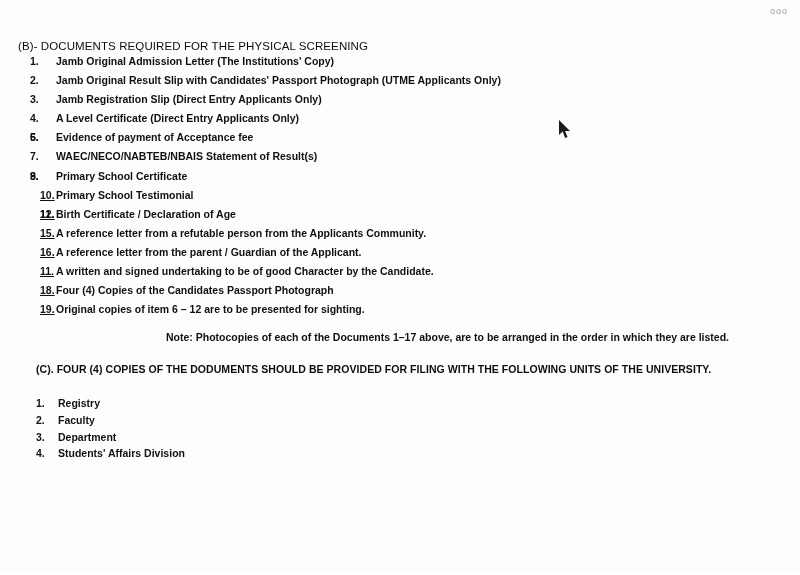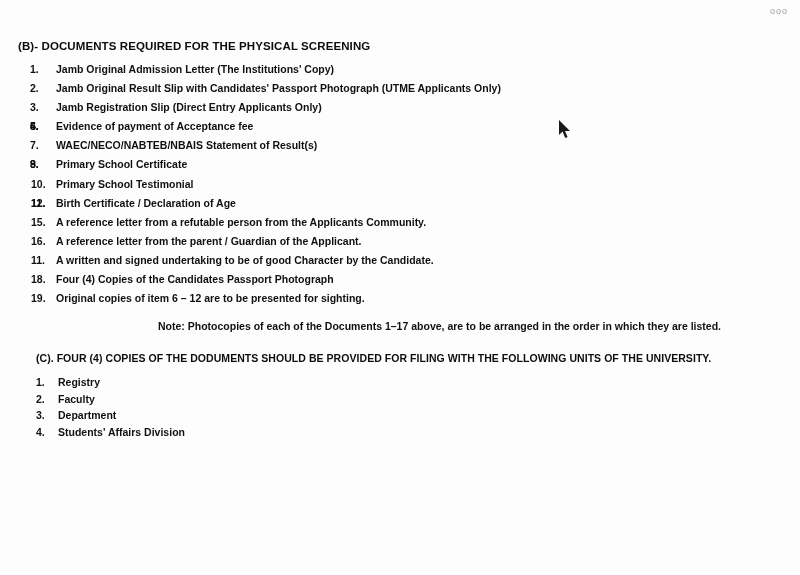--- a/index.html
+++ b/index.html
@@ -31,23 +31,23 @@
     color: #9a9a9a;
   }
   .content {
     position: absolute;
     left: 0;
     top: 40px;
     width: 800px;
   }
   .section-heading {
     font-size: 11.5px;
-    font-weight: bold;
+    font-weight: normal;
     color: #0d0d0d;
-    margin: 0 0 8px 18px;
+    margin: 0 0 0 18px;
     letter-spacing: 0.1px;
   }
   ol.doc-list {
     list-style: none;
     margin: 0;
     padding: 0;
   }
   ol.doc-list li {
     font-size: 10.5px;
     font-weight: bold;
@@ -58,35 +58,36 @@
     white-space: nowrap;
   }
   ol.doc-list li .num {
     position: absolute;
     left: 30px;
     width: 22px;
     text-align: left;
     font-weight: bold;
   }
   ol.doc-list li.wide-num .num {
-    left: 31px;
+    left: 40px;
+    text-decoration: underline;
   }
   .note {
     font-size: 10.5px;
     font-weight: bold;
     color: #101010;
-    margin: 12px 0 0 8px;
+    margin: 12px 0 0 16px;
     padding-left: 150px;
     white-space: nowrap;
   }
   .section-heading-c {
     font-size: 10.5px;
     font-weight: bold;
     color: #0d0d0d;
-    margin: 20px 0 10px 36px;
+    margin: 20px 0 20px 36px;
     letter-spacing: 0.05px;
     white-space: nowrap;
   }
   ol.units-list {
     list-style: none;
     margin: 0;
     padding: 0;
   }
   ol.units-list li {
     font-size: 10.5px;
@@ -120,21 +121,21 @@
   <div class="corner-dots">ooo</div>
 
   <div class="content">
 
     <div class="section-heading">(B)- DOCUMENTS REQUIRED FOR THE PHYSICAL SCREENING</div>
 
     <ol class="doc-list">
       <li><span class="num">1.</span><span>Jamb Original Admission Letter (The Institutions' Copy)</span></li>
       <li><span class="num">2.</span><span>Jamb Original Result Slip with Candidates' Passport Photograph (UTME Applicants Only)</span></li>
       <li><span class="num">3.</span><span>Jamb Registration Slip (Direct Entry Applicants Only)</span></li>
-      <li><span class="num">4.</span></li>
+      <li><span class="num">4.</span><span>A Level Certificate (Direct Entry Applicants Only)</span></li>
       <li><span class="num">5.</span></li>
       <li><span class="num">6.</span><span>Evidence of payment of Acceptance fee</span></li>
       <li><span class="num">7.</span><span>WAEC/NECO/NABTEB/NBAIS Statement of Result(s)</span></li>
       <li><span class="num">8.</span></li>
       <li><span class="num">9.</span><span>Primary School Certificate</span></li>
       <li class="wide-num"><span class="num">10.</span><span>Primary School Testimonial</span></li>
       <li class="wide-num"><span class="num">11.</span></li>
       <li class="wide-num"><span class="num">12.</span><span>Birth Certificate / Declaration of Age</span></li>
       <li class="wide-num"><span class="num">15.</span><span>A reference letter from a refutable person from the Applicants Community.</span></li>
       <li class="wide-num"><span class="num">16.</span><span>A reference letter from the parent / Guardian of the Applicant.</span></li>

